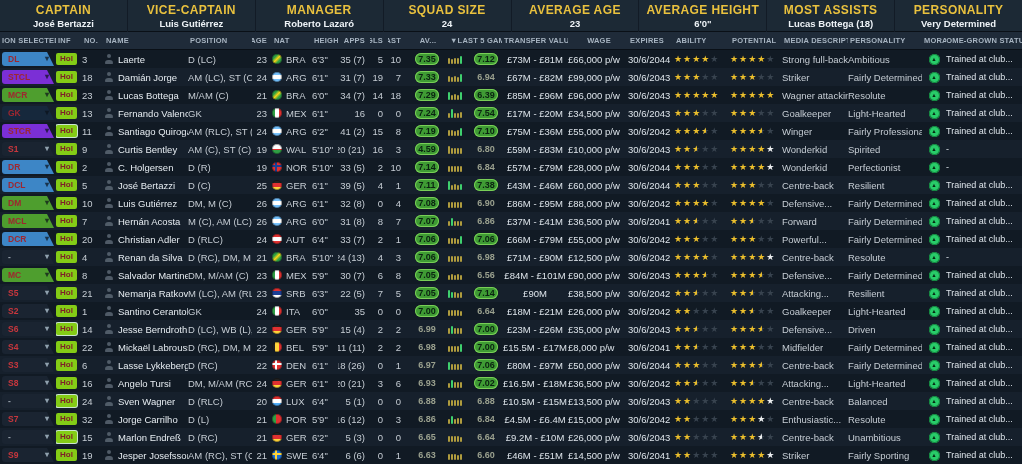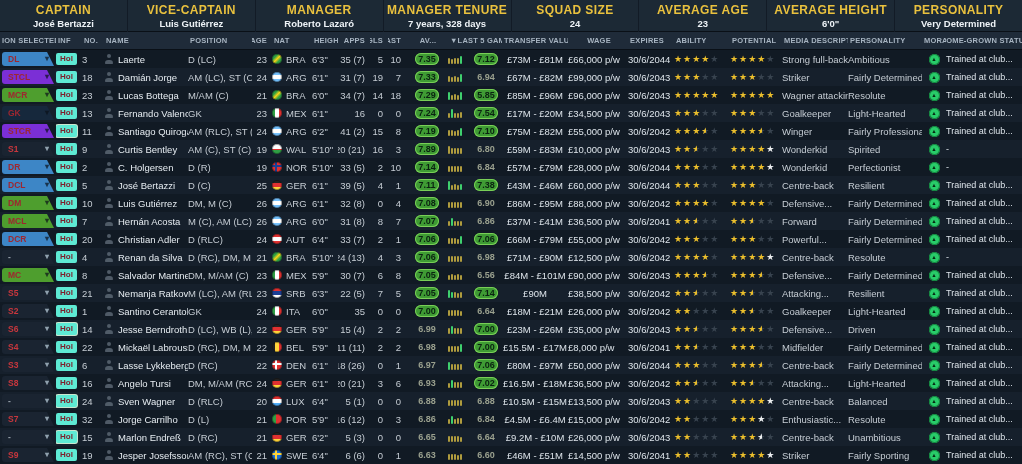--- a/index.html
+++ b/index.html
@@ -39,21 +39,21 @@
     font-size:8.5px; font-weight:bold; }
   .tone-def { background:#3d86c6; } .tone-st { background:#7b2fd6; }
   .tone-mid { background:#4e9e2e; } .tone-gk { background:#16283c; }
   .tone-sub, .tone-none { background:#1a2431; }
   .tone-def .pb-label, .tone-st .pb-label, .tone-mid .pb-label, .tone-gk .pb-label { color:#9e2730; }
   .tone-sub .pb-label { color:#c8373d; } .tone-none .pb-label { color:#97a1ab; }
   .pb-chev { font-size:8px; color:rgba(10,16,24,.7); line-height:1; }
   .tone-sub .pb-chev, .tone-none .pb-chev { color:#8fa0ad; }
 
   
-  .hol { background:#5eead4; color:#7e1d29; font-size:8px; font-weight:bold;
+  .hol { background:#84cc16; color:#7e1d29; font-size:8px; font-weight:bold;
     border-radius:2px; padding:1px 4px; line-height:1.2; }
   .hol.outlined { box-shadow:0 0 0 1px #c9e6cf; }
 
   
   .photo { width:10px; height:10px; position:relative; margin-right:4px; flex:none; opacity:.75; }
   .photo::before { content:""; position:absolute; left:3px; top:0; width:4px; height:4px;
     border-radius:50%; background:#64707d; }
   .photo::after { content:""; position:absolute; left:1px; bottom:0; width:8px; height:4px;
     border-radius:4px 4px 1px 1px; background:#64707d; }
 
@@ -116,34 +116,34 @@
   </div>
   <div class="tb-panel">
     <div class="tb-label">VICE-CAPTAIN</div>
     <div class="tb-value">Luis Gutiérrez</div>
   </div>
   <div class="tb-panel">
     <div class="tb-label">MANAGER</div>
     <div class="tb-value">Roberto Lazaró</div>
   </div>
   <div class="tb-panel">
-    <div class="tb-label">MANAGER TENURE</div>
-    <div class="tb-value">7 years, 328 days</div>
-  </div>
-  <div class="tb-panel">
     <div class="tb-label">SQUAD SIZE</div>
     <div class="tb-value">24</div>
   </div>
   <div class="tb-panel">
     <div class="tb-label">AVERAGE AGE</div>
     <div class="tb-value">23</div>
   </div>
   <div class="tb-panel">
     <div class="tb-label">AVERAGE HEIGHT</div>
     <div class="tb-value">6'0"</div>
+  </div>
+  <div class="tb-panel">
+    <div class="tb-label">MOST ASSISTS</div>
+    <div class="tb-value">Lucas Bottega (18)</div>
   </div>
   <div class="tb-panel">
     <div class="tb-label">PERSONALITY</div>
     <div class="tb-value">Very Determined</div>
   </div>
 </div>
 
 <div class="grid thead">
   <div>ION SELECTED</div>
   <div>INF</div>
@@ -329,21 +329,21 @@
     <div>
       <span class="form">
           <span class="bar g" style="height: 8px;"></span>
           <span class="bar" style="height: 5px;"></span>
           <span class="bar" style="height: 6.5px;"></span>
           <span class="bar" style="height: 5px;"></span>
           <span class="bar g" style="height: 8px;"></span>
         </span>
     </div>
     <div>
-      <span class="rate good">5.85</span>
+      <span class="rate good">6.39</span>
     </div>
     <div>£85M - £96M</div>
     <div>£96,000 p/w</div>
     <div>30/6/2043</div>
     <div>
         <span class="st f">★</span>
         <span class="st f">★</span>
         <span class="st f">★</span>
         <span class="st f">★</span>
         <span class="st f">★</span>
@@ -459,21 +459,21 @@
           <span class="bar" style="height: 6.5px;"></span>
           <span class="bar" style="height: 6.5px;"></span>
           <span class="bar" style="height: 5px;"></span>
           <span class="bar" style="height: 6.5px;"></span>
           <span class="bar g" style="height: 8px;"></span>
         </span>
     </div>
     <div>
       <span class="rate good">7.10</span>
     </div>
-    <div>£75M - £82M</div>
+    <div>£75M - £36M</div>
     <div>£55,000 p/w</div>
     <div>30/6/2042</div>
     <div>
         <span class="st f">★</span>
         <span class="st f">★</span>
         <span class="st f">★</span>
         <span class="st hf">★</span>
         <span class="st e">★</span>
       </div>
     <div>
@@ -509,21 +509,21 @@
     <div class="dim">19</div>
     <div>
       <span class="flag flag-WAL"></span>
       <span class="dim">WAL</span>
     </div>
     <div class="dim">5'10"</div>
     <div class="dim">20 (21)</div>
     <div class="dim">16</div>
     <div class="dim">3</div>
     <div>
-      <span class="rate good">7.89</span>
+      <span class="rate good">4.59</span>
     </div>
     <div>
       <span class="form">
           <span class="bar" style="height: 8px;"></span>
           <span class="bar" style="height: 6.5px;"></span>
           <span class="bar" style="height: 6.5px;"></span>
           <span class="bar" style="height: 6.5px;"></span>
           <span class="bar" style="height: 6.5px;"></span>
         </span>
     </div>

